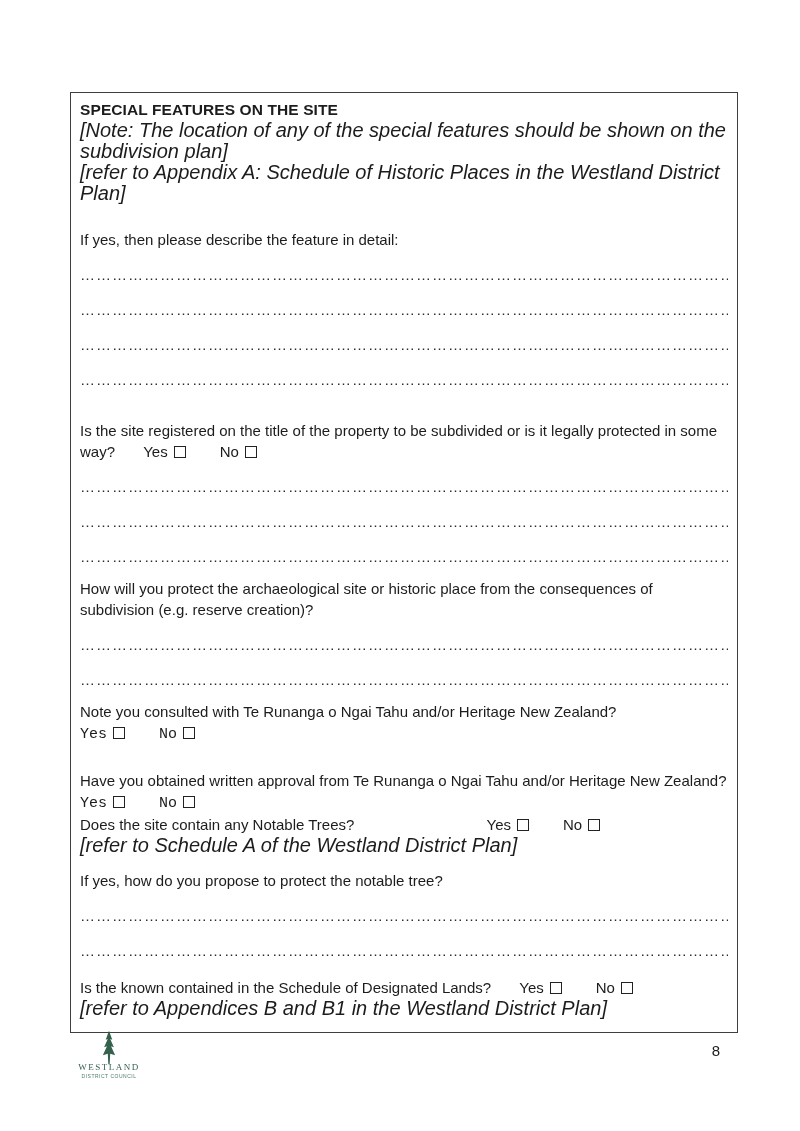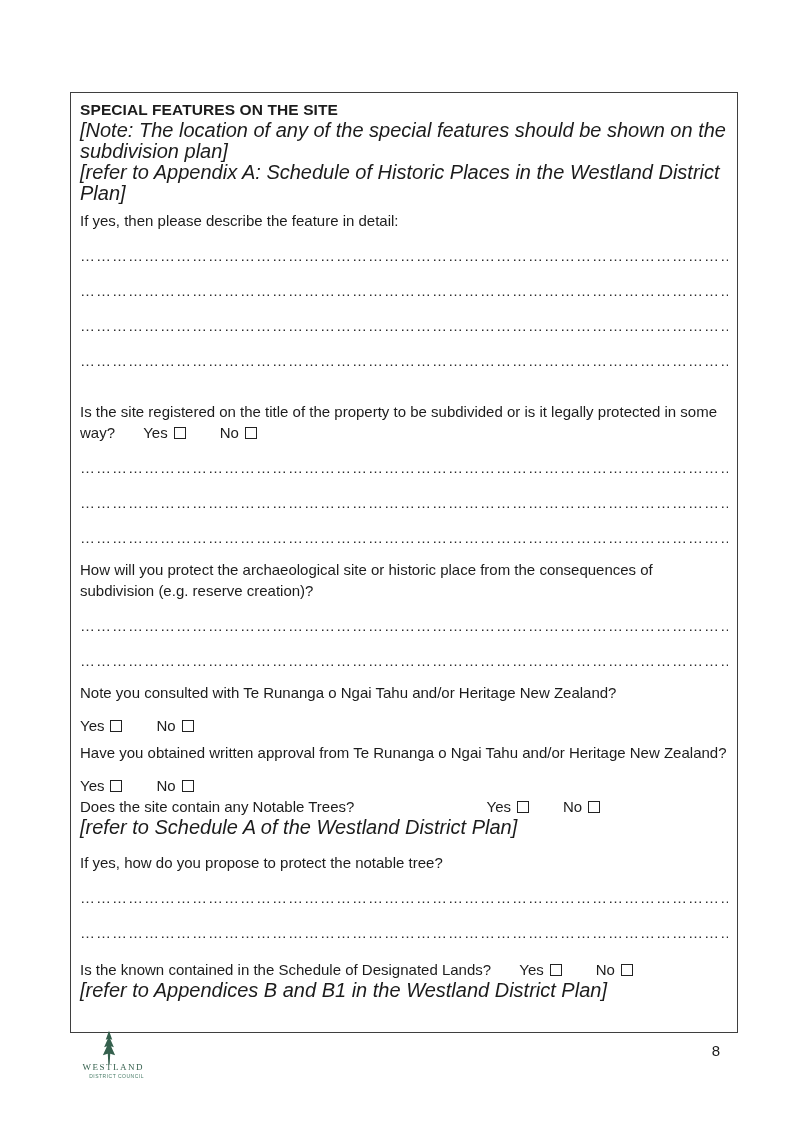--- a/index.html
+++ b/index.html
@@ -15,49 +15,49 @@
 
   .box {
     position:absolute; left:70px; top:92px;
     width:668px; height:941px;
     border:1px solid #3f3f3f;
     padding:6px 9px 12px 9px;
     font-size:15px; line-height:21px;
   }
 
   .title { font-weight:bold; font-size:15.5px; letter-spacing:0.1px; }
-  .italic { font-style:italic; font-size:20px; } .mt11{margin-top:11px} .mt12{margin-top:12px} .mt13{margin-top:6px}
+  .italic { font-style:italic; font-size:20px; } .mt11{margin-top:11px} .mt12{margin-top:12px} .mt13{margin-top:25px}
   .mt14{margin-top:14px} .mt16{margin-top:16px} .mt19{} .mt30{margin-top:30px}
 
   .dots {
     white-space:nowrap; overflow:hidden;
     letter-spacing:1px; color:#2a2a2a;
     margin-top:14px;
   }
 
   .cb {
     display:inline-block; width:12px; height:12px;
     border:1.4px solid #222; background:#fff;
     margin-left:6px; vertical-align:-1px;
   }
   .yn { white-space:nowrap; }
   .nopart { margin-left:34px; }
   .tight .nopart { margin-left:15px; }
   .yn.indent { margin-left:24px; }
   .yn.far { margin-left:128px; }
-  .ynrow { margin-top:12px; }
+  .ynrow { margin-top:2px;font-family:Liberation Mono, monospace; }
 
   .pagenum {
     position:absolute; right:80px; top:1042px;
     font-size:15px; color:#1c1c1c;
   }
 
   .logo {
     position:absolute; left:74px; top:1030px;
-    width:70px; text-align:right;
+    width:70px; text-align:center;
   }
   .logo svg { display:block; margin:0 auto; }
   .logo-name {
     font-family:"Liberation Serif", serif;
     font-size:9px; letter-spacing:1.5px;
     color:#35604d; margin-top:-4px;
   }
   .logo-tag {
     font-size:5px; letter-spacing:0.5px;
     color:#4a7d68; margin-top:1px;

